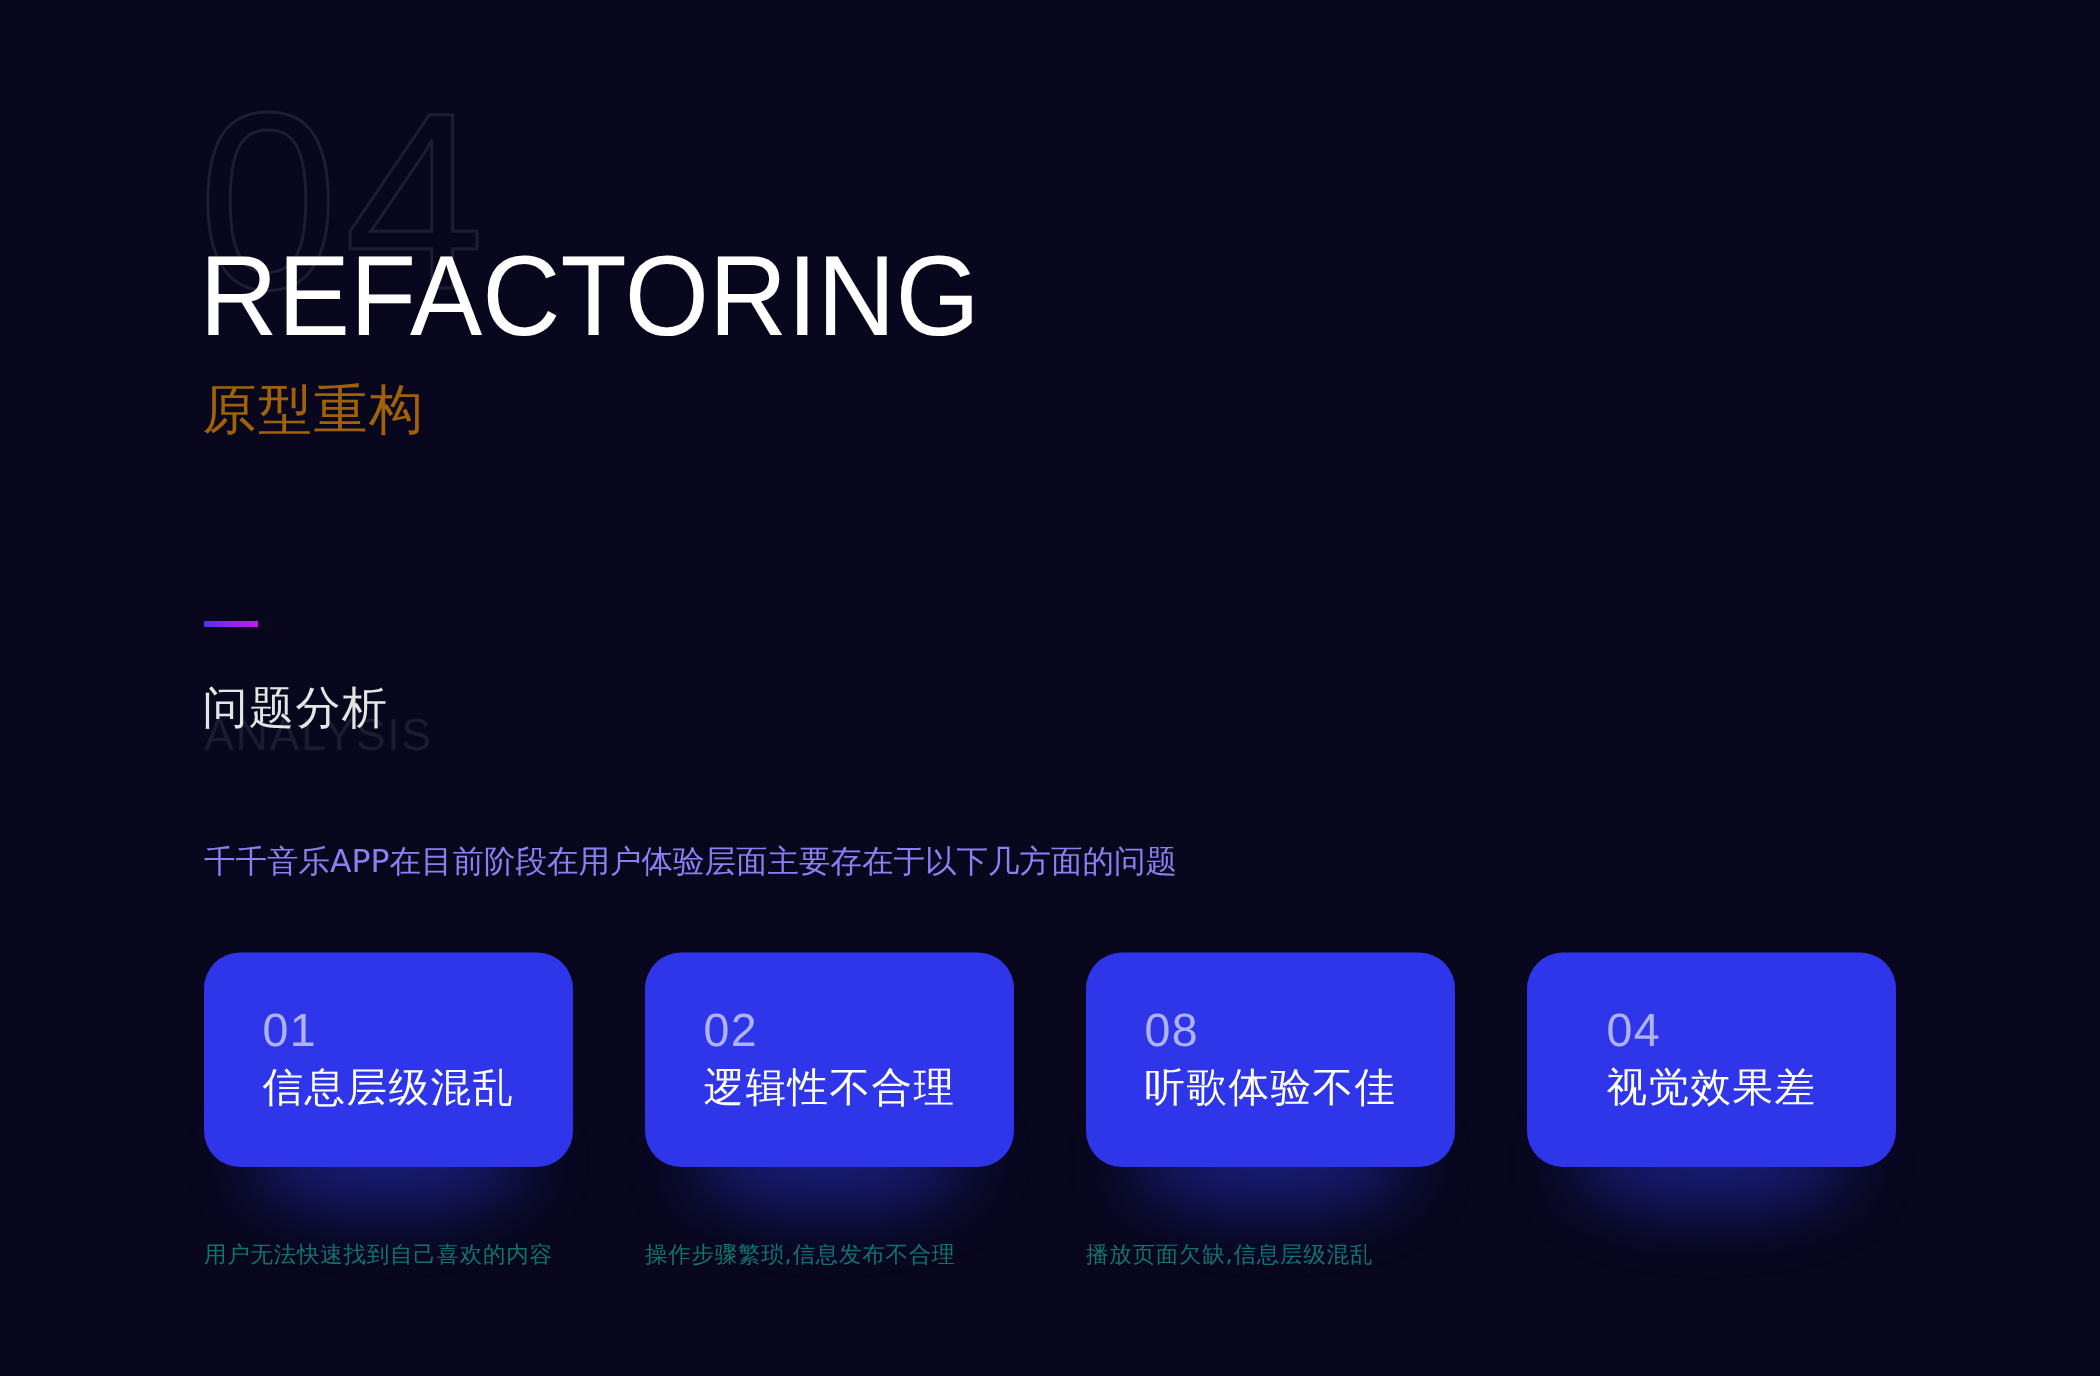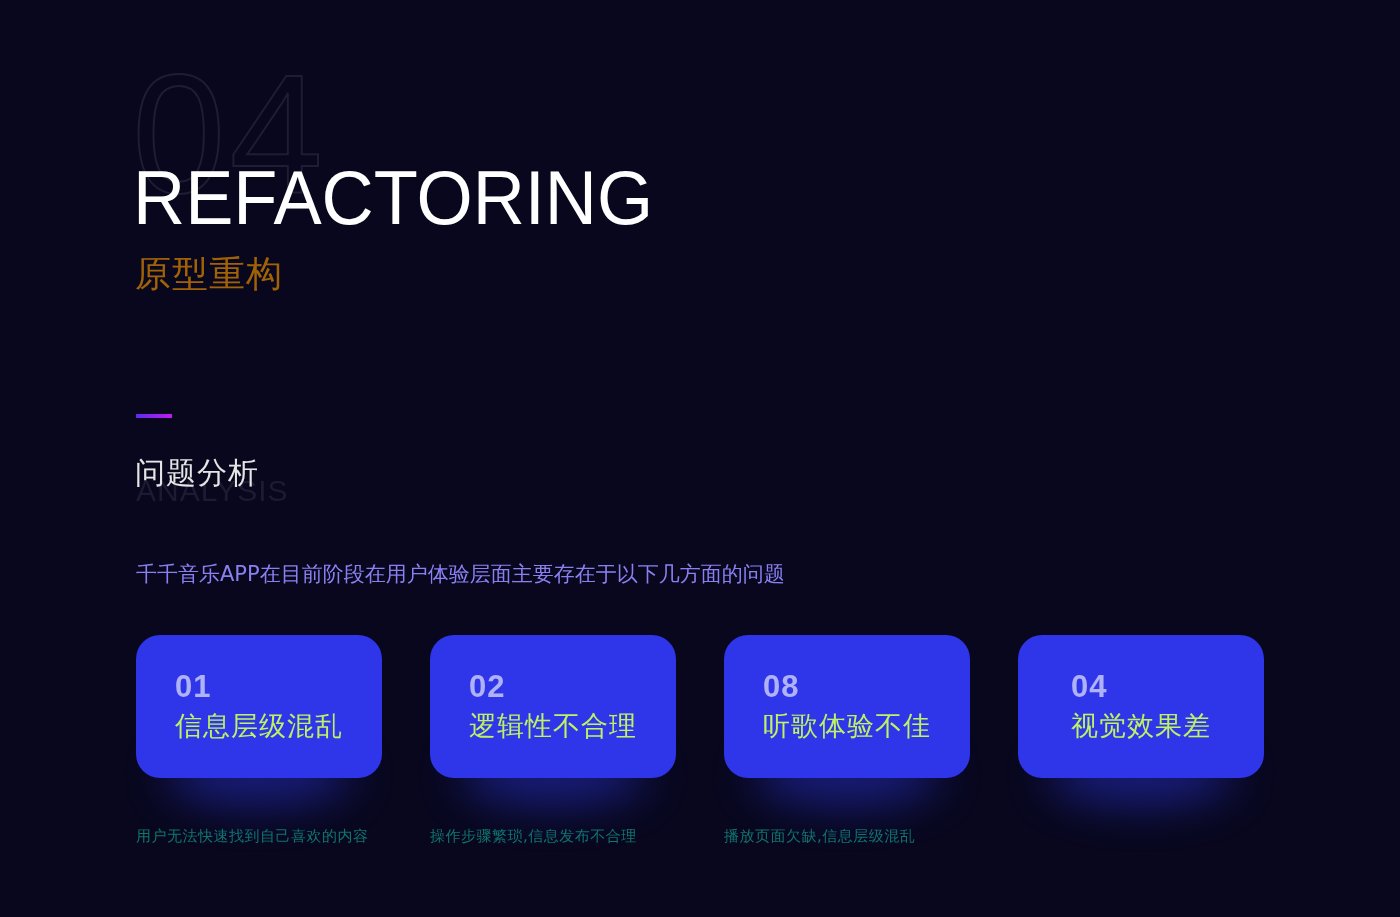--- a/index.html
+++ b/index.html
@@ -121,29 +121,29 @@
       border-radius: 50%;
     }
     .card-inner {
       display: flex;
       flex-direction: column;
       align-items: flex-start;
     }
     .card-num {
       font-family: "Liberation Sans", sans-serif;
       font-size: 31px;
-      font-weight: 700;
+      font-weight: 400;
       color: rgba(255,255,255,0.62);
       line-height: 1;
       margin-top: -4px;
       letter-spacing: 1px;
     }
     .card-label {
       font-size: 27px;
-      color: #bef264;
+      color: #ffffff;
       line-height: 1;
       margin-top: 10px;
       letter-spacing: 1px;
     }
     .card-desc {
       margin-top: 37px;
       width: 250px;
       font-size: 15px;
       line-height: 42px;
       color: #0f766e;

